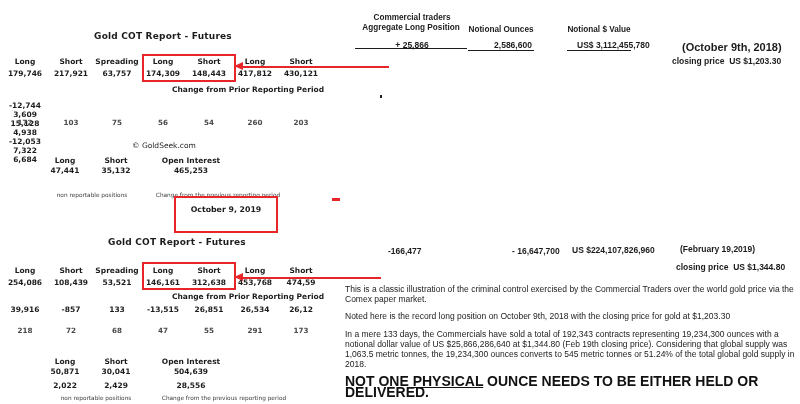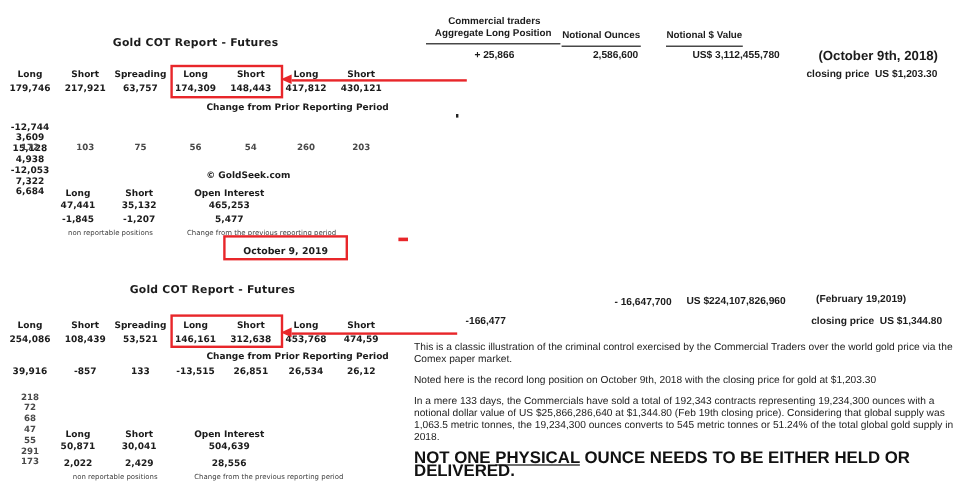--- a/index.html
+++ b/index.html
@@ -9,37 +9,37 @@
 
   
   .cot{position:absolute;left:2px;width:340px;height:210px;margin-top:24px;}
   .title{position:absolute;width:322px;text-align:center;font-size:9px;font-weight:bold;letter-spacing:.2px;}
   .row{position:absolute;left:0;display:flex;width:322px;}
   .row span{width:46px;text-align:center;white-space:nowrap;overflow:hidden;}
   .hdr span{font-size:7.5px;font-weight:bold;}
   .val span{font-size:7.5px;font-weight:bold;}
   .cnt span{font-size:7.2px;font-weight:bold;color:#4a4a4a;}
   .clabel{position:absolute;left:0;width:322px;text-align:right;font-size:7.5px;font-weight:bold;}
-  .copyright{position:absolute;top:117px;left:130px;width:110px;text-align:right;font-size:7.5px;font-weight:bold;}
+  .copyright{position:absolute;top:117px;left:130px;width:110px;text-align:left;font-size:7.5px;font-weight:normal;}
   .srow{position:absolute;left:0;display:flex;width:240px;}
   .srow span{text-align:center;white-space:nowrap;font-size:7.5px;font-weight:bold;}
   .srow span:nth-child(1){margin-left:38px;width:50px;}
   .srow span:nth-child(2){width:52px;}
   .srow span:nth-child(3){margin-left:10px;width:78px;}
   .note{position:absolute;font-size:5.8px;color:#3d3d3d;text-align:center;white-space:nowrap;}
   .dbox{position:absolute;border:2px solid #e8262a;box-sizing:border-box;text-align:center;
         font-size:7.8px;font-weight:bold;background:#fff;}
   .hbox{position:absolute;border:2px solid #e8262a;box-sizing:border-box;}
   .aline{position:absolute;height:2px;background:#e8262a;}
   .ahead{position:absolute;width:0;height:0;border-top:4.5px solid transparent;
          border-bottom:4.5px solid transparent;border-right:9px solid #e8262a;}
 
   
   .ann{font-family:"Liberation Sans",sans-serif;font-weight:bold;font-size:8.2px;white-space:pre;}
-  .uline{border-bottom:1.5px solid #1c1c1c;padding-bottom:4px;text-align:center;}
+  .uline{border-bottom:1.5px solid #1c1c1c;padding-bottom:16px;text-align:center;}
   .ctr{text-align:center;}
 
   
   .commentary{position:absolute;left:345px;top:284px;width:452px;
               font-family:Liberation Sans, sans-serif;font-size:8.5px;line-height:10.2px;color:#222;}
   .commentary p{margin:0 0 7px 0;}
   .commentary .last{font-size:14px;font-weight:bold;margin:4px 0 0 0;color:#111;}
   .commentary .last u{text-decoration:underline;}
 
   .dot{position:absolute;background:#222;}
@@ -98,30 +98,25 @@
     <div class="srow hdr" style="top:132px;">
         <span>Long</span>
         <span>Short</span>
         <span>Open Interest</span>
       </div>
     <div class="srow" style="top:142px;">
         <span>47,441</span>
         <span>35,132</span>
         <span>465,253</span>
       </div>
-    <div class="srow" style="top:154px;">
-        <span>-1,845</span>
-        <span>-1,207</span>
-        <span>5,477</span>
-      </div>
 
     <div class="note" style="top:168px;left:38px;width:104px;">non reportable positions</div>
     <div class="note" style="top:168px;left:150px;width:132px;">Change from the previous reporting period</div>
 
-    <div class="dbox" style="left:184px;top:172px;width:104px;height:21px;line-height:23px;">October 9, 2019</div>
+    <div class="dbox" style="left:172px;top:172px;width:104px;height:37px;line-height:23px;">October 9, 2019</div>
 
     <div class="hbox" style="left:140px;top:30px;width:94px;height:28px;"></div>
     <div class="aline" style="left:241px;top:42px;width:146px;"></div>
     <div class="ahead" style="left:232px;top:38px;"></div>
   </div>
 
   <div class="cot" style="top:209px;">
     <div class="title" style="top:4px;left:14px;">Gold COT Report - Futures</div>
 
     <div class="row hdr" style="top:33px;">
@@ -147,21 +142,21 @@
 
     <div class="row val" style="top:72px;">
         <span>39,916</span>
         <span>-857</span>
         <span>133</span>
         <span>-13,515</span>
         <span>26,851</span>
         <span>26,534</span>
         <span>26,12</span>
       </div>
-    <div class="row cnt" style="top:93px;flex-direction:column;">
+    <div class="row cnt" style="top:93px;">
         <span>218</span>
         <span>72</span>
         <span>68</span>
         <span>47</span>
         <span>55</span>
         <span>291</span>
         <span>173</span>
       </div>
 
     <div class="srow hdr" style="top:124px;">
@@ -190,27 +185,27 @@
     <div class="ahead" style="left:232px;top:40px;"></div>
   </div>
 
   <div class="abs ann ctr" style="left:358px;top:13px;width:108px;">Commercial traders</div>
   <div class="abs ann uline" style="left:355px;top:23px;width:112px;">Aggregate Long Position</div>
   <div class="abs ann ctr" style="left:358px;top:40px;width:108px;font-size:8.5px;">+ 25,866</div>
 
   <div class="abs ann uline" style="left:468px;top:25px;width:66px;">Notional Ounces</div>
   <div class="abs ann ctr" style="left:480px;top:40px;width:66px;font-size:8.5px;">2,586,600</div>
 
-  <div class="abs ann uline" style="left:555px;top:25px;width:64px;text-align:center;">Notional $ Value</div>
+  <div class="abs ann uline" style="left:567px;top:25px;width:64px;text-align:center;">Notional $ Value</div>
   <div class="abs ann" style="left:577px;top:40px;font-size:8.5px;">US$ 3,112,455,780</div>
 
   <div class="abs ann" style="left:682px;top:41px;font-size:11px;">(October 9th, 2018)</div>
   <div class="abs ann" style="left:672px;top:56px;font-size:8.5px;">closing price  US $1,203.30</div>
 
-  <div class="abs ann" style="left:388px;top:246px;font-size:8.5px;margin-top:16px;">-166,477</div>
+  <div class="abs ann" style="left:388px;top:246px;font-size:8.5px;">-166,477</div>
   <div class="abs ann" style="left:512px;top:246px;font-size:8.5px;">- 16,647,700</div>
   <div class="abs ann" style="left:572px;top:245px;font-size:8.5px;">US $224,107,826,960</div>
   <div class="abs ann" style="left:680px;top:244px;font-size:8.5px;">(February 19,2019)</div>
   <div class="abs ann" style="left:676px;top:262px;font-size:8.5px;">closing price  US $1,344.80</div>
 
   <div class="commentary">
     <p>This is a classic illustration of the criminal control exercised by the Commercial Traders over the world gold price via the Comex paper market.</p>
     <p>Noted here is the record long position on October 9th, 2018 with the closing price for gold at $1,203.30</p>
     <p>In a mere 133 days, the Commercials have sold a total of 192,343 contracts representing 19,234,300 ounces with a notional dollar value of US $25,866,286,640 at $1,344.80 (Feb 19th closing price). Considering that global supply was 1,063.5 metric tonnes, the 19,234,300 ounces converts to 545 metric tonnes or 51.24% of the total global gold supply in 2018.</p>
     <p class="last"><span>NOT ONE </span><u>PHYSICAL</u><span> OUNCE NEEDS TO BE EITHER HELD OR DELIVERED.</span></p>

